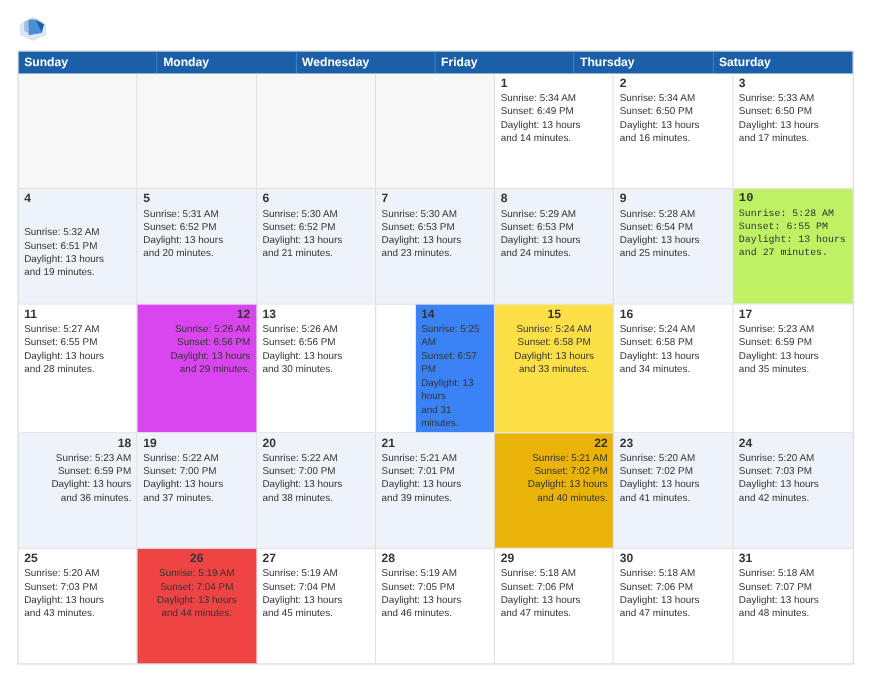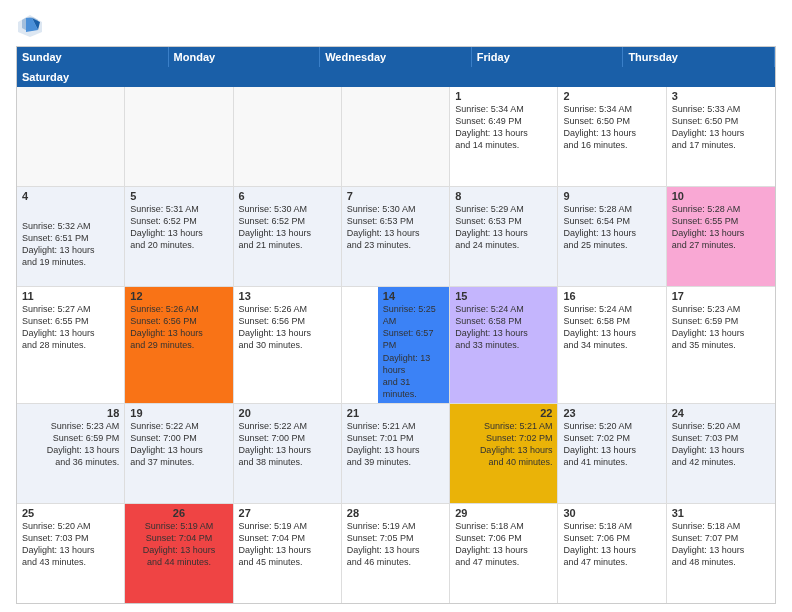--- a/index.html
+++ b/index.html
@@ -61,21 +61,21 @@
       color: #333;
     }
     .calendar {
       flex: 1;
       display: flex;
       flex-direction: column;
       border: 1px solid #ccc;
     }
     .cal-header {
       display: grid;
-      grid-template-columns: repeat(5, 1fr);
+      grid-template-columns: repeat(6, 1fr);
       background: #1a5fa8;
     }
     .cal-header-cell {
       color: #fff;
       font-size: 11px;
       font-weight: bold;
       padding: 4px 5px;
       border-right: 1px solid #3a7fc8;
     }
     .cal-header-cell:last-child { border-right: none; }
@@ -210,58 +210,58 @@
 Daylight: 13 hours
 and 24 minutes.</div>
           </div>
           <div class="cal-cell alt-row" style="background: rgb(238, 242, 249);">
             <div class="day-num">9</div>
             <div class="cell-text" style="white-space: pre-line;">Sunrise: 5:28 AM
 Sunset: 6:54 PM
 Daylight: 13 hours
 and 25 minutes.</div>
           </div>
-          <div class="cal-cell alt-row" style="background: #f9a8d4;">
+          <div class="cal-cell alt-row" style="background: #bef264; font-family: Liberation Mono, monospace;">
             <div class="day-num">10</div>
             <div class="cell-text" style="white-space: pre-line;">Sunrise: 5:28 AM
 Sunset: 6:55 PM
 Daylight: 13 hours
 and 27 minutes.</div>
           </div>
         </div>
         <div class="cal-row">
           <div class="cal-cell" style="background: rgb(255, 255, 255);">
             <div class="day-num">11</div>
             <div class="cell-text" style="white-space: pre-line;">Sunrise: 5:27 AM
 Sunset: 6:55 PM
 Daylight: 13 hours
 and 28 minutes.</div>
           </div>
-          <div class="cal-cell" style="background: #f97316;">
+          <div class="cal-cell" style="background: #d946ef; text-align: right;">
             <div class="day-num">12</div>
             <div class="cell-text" style="white-space: pre-line;">Sunrise: 5:26 AM
 Sunset: 6:56 PM
 Daylight: 13 hours
 and 29 minutes.</div>
           </div>
           <div class="cal-cell" style="background: rgb(255, 255, 255);">
             <div class="day-num">13</div>
             <div class="cell-text" style="white-space: pre-line;">Sunrise: 5:26 AM
 Sunset: 6:56 PM
 Daylight: 13 hours
 and 30 minutes.</div>
           </div>
           <div class="cal-cell" style="background: #3b82f6; margin-left: 36px;">
             <div class="day-num">14</div>
             <div class="cell-text" style="white-space: pre-line;">Sunrise: 5:25 AM
 Sunset: 6:57 PM
 Daylight: 13 hours
 and 31 minutes.</div>
           </div>
-          <div class="cal-cell" style="background: #c4b5fd;">
+          <div class="cal-cell" style="background: #fde047; text-align: center;">
             <div class="day-num">15</div>
             <div class="cell-text" style="white-space: pre-line;">Sunrise: 5:24 AM
 Sunset: 6:58 PM
 Daylight: 13 hours
 and 33 minutes.</div>
           </div>
           <div class="cal-cell" style="background: rgb(255, 255, 255);">
             <div class="day-num">16</div>
             <div class="cell-text" style="white-space: pre-line;">Sunrise: 5:24 AM
 Sunset: 6:58 PM

